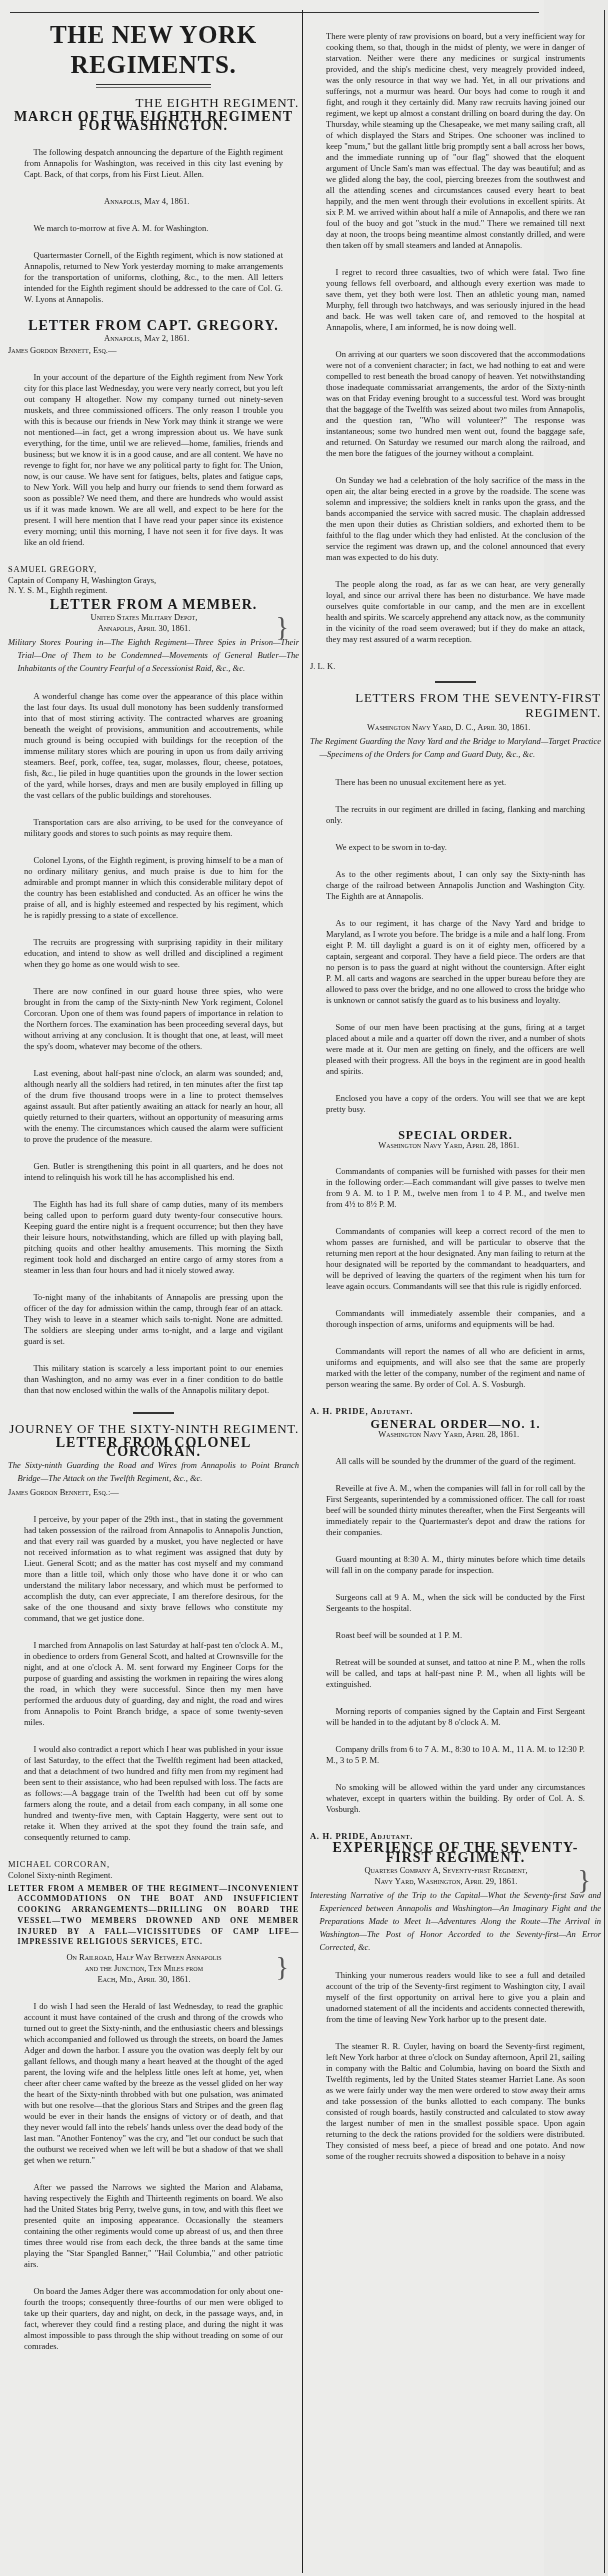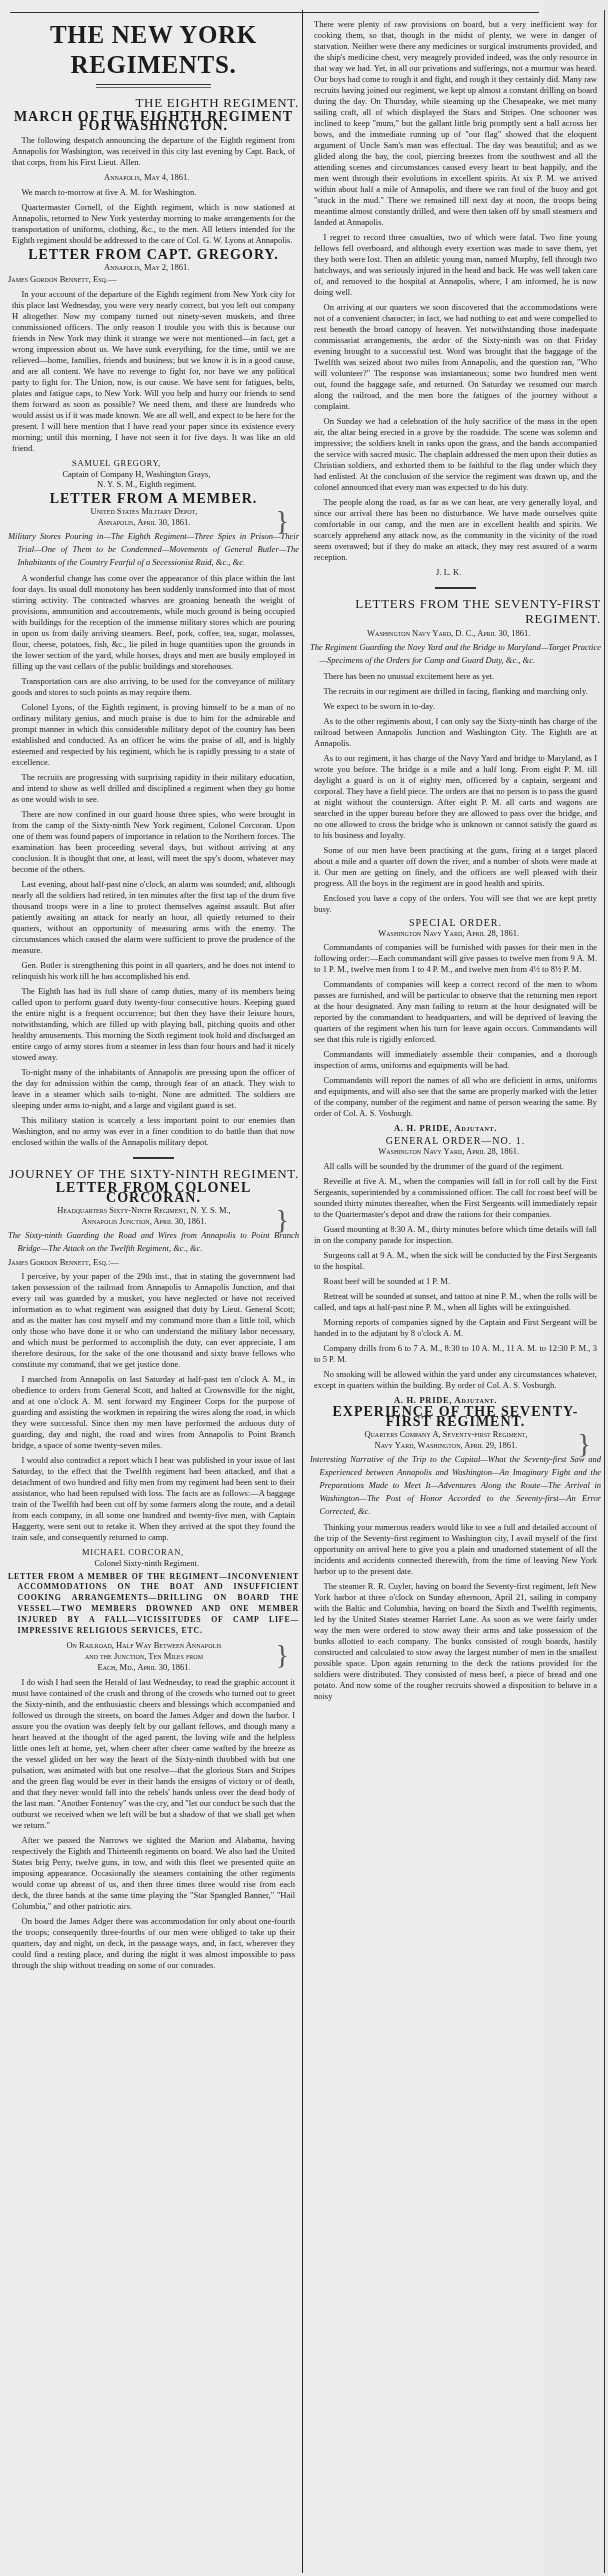--- a/index.html
+++ b/index.html
@@ -15,24 +15,24 @@
   .squiggle{width:115px;height:2px;margin:4px auto 6.8px auto;border-top:1.4px solid #333;border-bottom:0.7px solid #666;}
   .short-rule{width:41px;height:2px;margin:9.5px auto 6.8px auto;background:#333;}
   h2.sec{font-size:13px;font-weight:normal;text-align:right;margin:2.7px 0 2px 0;letter-spacing:0.7px;line-height:15px;}
   h3.sub{font-size:14px;font-weight:bold;text-align:center;margin:2px 0 2.7px 0;letter-spacing:1px;line-height:9.5px;}
   h3.caps{font-size:7.8px;font-weight:bold;text-align:justify;letter-spacing:0.8px;line-height:10.8px;margin:2.7px 0 4px 0;text-indent:-9.5px;padding-left:9.5px;}
   .dateline{text-align:center;font-size:8.5px;line-height:10.8px;padding-right:13.5px;font-variant:small-caps;}
   .dateline.bracket{position:relative;padding-right:19px;}
   .dateline.bracket::after{content:"}";position:absolute;right:10px;top:0;font-size:28px;line-height:30px;color:#555;}
   .salut{font-size:8.5px;line-height:10.8px;font-variant:small-caps;margin:1.4px 0;}
   .deck{font-style:italic;font-size:8.5px;line-height:13px;text-indent:-9.5px;padding-left:9.5px;text-align:justify;margin:2px 0;}
-  p{margin:4px;font-size:8.5px;line-height:11px;text-align:justify;text-indent:9.5px;font-family:Liberation Serif, serif;}
-  .sig{text-align:center;font-size:8.5px;line-height:10.8px;padding-right:20px;}
+  p{margin:16px;font-size:8.5px;line-height:11px;text-align:justify;text-indent:9.5px;font-family:Liberation Serif, serif;}
+  .sig{text-align:left;font-size:8.5px;line-height:10.8px;padding-right:20px;}
   .sig.name{font-variant:small-caps;letter-spacing:0.7px;}
-  .order-h{text-align:center;font-size:10px;letter-spacing:1px;font-weight:normal;margin-top:2.7px;line-height:8.8px;}
+  .order-h{text-align:center;font-size:12px;letter-spacing:1px;font-weight:bold;margin-top:2.7px;line-height:8.8px;}
 </style>
 </head>
 <body>
 
 <div class="page">
   <div class="topline"></div>
   <div class="colrule"></div>
   <div class="edge-rule"></div>
 
   <div class="col left">
@@ -75,24 +75,20 @@
       <p>The Eighth has had its full share of camp duties, many of its members being called upon to perform guard duty twenty-four consecutive hours. Keeping guard the entire night is a frequent occurrence; but then they have their leisure hours, notwithstanding, which are filled up with playing ball, pitching quoits and other healthy amusements. This morning the Sixth regiment took hold and discharged an entire cargo of army stores from a steamer in less than four hours and had it nicely stowed away.</p>
       <p>To-night many of the inhabitants of Annapolis are pressing upon the officer of the day for admission within the camp, through fear of an attack. They wish to leave in a steamer which sails to-night. None are admitted. The soldiers are sleeping under arms to-night, and a large and vigilant guard is set.</p>
       <p>This military station is scarcely a less important point to our enemies than Washington, and no army was ever in a finer condition to do battle than that now enclosed within the walls of the Annapolis military depot.</p>
     </section>
 
     <div class="short-rule"></div>
 
     <section>
       <h2 class="sec">JOURNEY OF THE SIXTY-NINTH REGIMENT.</h2>
       <h3 class="sub">LETTER FROM COLONEL CORCORAN.</h3>
-      <div class="dateline bracket">
-        <div>Headquarters Sixty-Ninth Regiment, N. Y. S. M.,</div>
-        <div>Annapolis Junction, April 30, 1861.</div>
-      </div>
       <div class="deck">The Sixty-ninth Guarding the Road and Wires from Annapolis to Point Branch Bridge—The Attack on the Twelfth Regiment, &amp;c., &amp;c.</div>
       <div class="salut">James Gordon Bennett, Esq.:—</div>
       <p>I perceive, by your paper of the 29th inst., that in stating the government had taken possession of the railroad from Annapolis to Annapolis Junction, and that every rail was guarded by a musket, you have neglected or have not received information as to what regiment was assigned that duty by Lieut. General Scott; and as the matter has cost myself and my command more than a little toil, which only those who have done it or who can understand the military labor necessary, and which must be performed to accomplish the duty, can ever appreciate, I am therefore desirous, for the sake of the one thousand and sixty brave fellows who constitute my command, that we get justice done.</p>
       <p>I marched from Annapolis on last Saturday at half-past ten o'clock A. M., in obedience to orders from General Scott, and halted at Crownsville for the night, and at one o'clock A. M. sent forward my Engineer Corps for the purpose of guarding and assisting the workmen in repairing the wires along the road, in which they were successful. Since then my men have performed the arduous duty of guarding, day and night, the road and wires from Annapolis to Point Branch bridge, a space of some twenty-seven miles.</p>
       <p>I would also contradict a report which I hear was published in your issue of last Saturday, to the effect that the Twelfth regiment had been attacked, and that a detachment of two hundred and fifty men from my regiment had been sent to their assistance, who had been repulsed with loss. The facts are as follows:—A baggage train of the Twelfth had been cut off by some farmers along the route, and a detail from each company, in all some one hundred and twenty-five men, with Captain Haggerty, were sent out to retake it. When they arrived at the spot they found the train safe, and consequently returned to camp.</p>
       <div class="sig name" style="padding-right:41px">MICHAEL CORCORAN,</div>
       <div class="sig" style="padding-right:13.5px">Colonel Sixty-ninth Regiment.</div>
     </section>
 
     <section>

